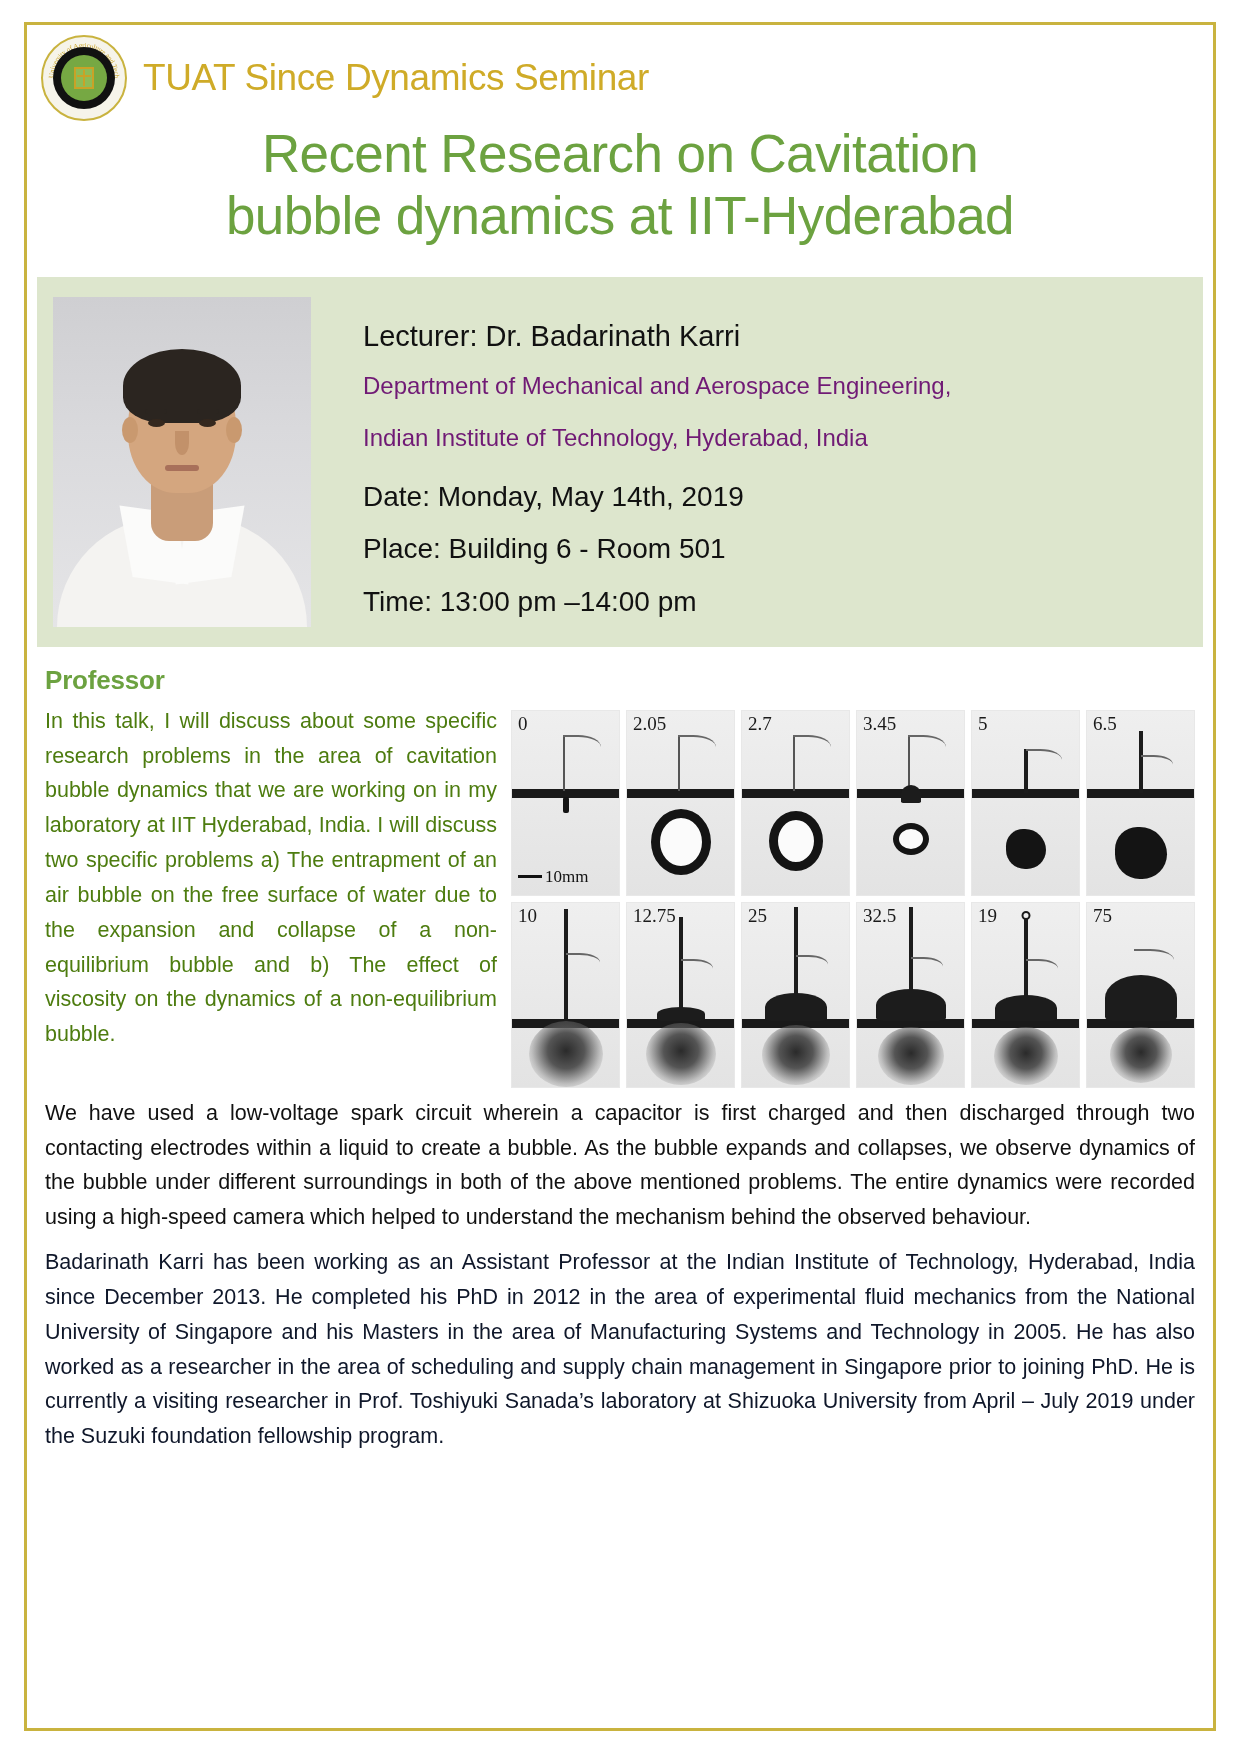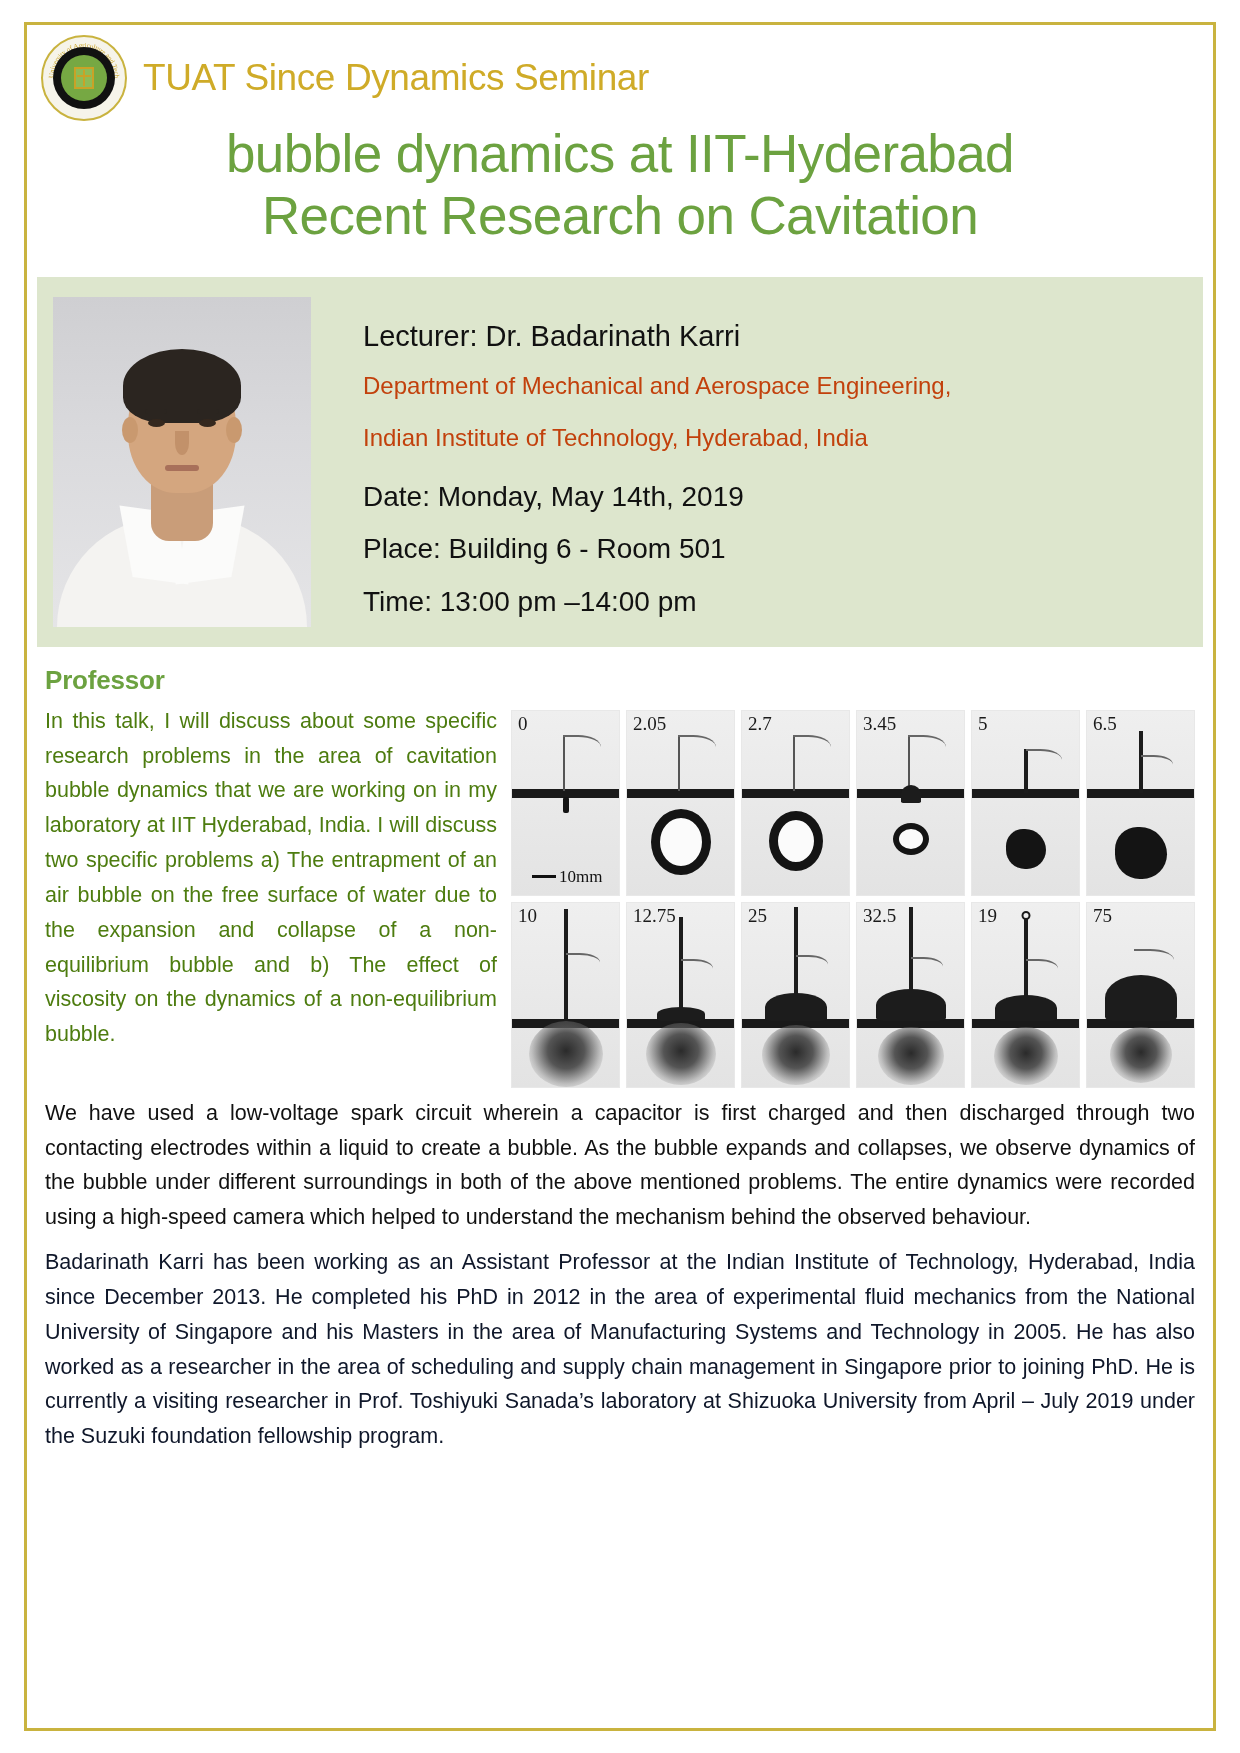--- a/index.html
+++ b/index.html
@@ -164,21 +164,21 @@
     width:34px; height:6px; background:#a8705a; border-radius:4px;
   }
 
   .details {
     flex: 1 1 auto;
     padding: 24px 28px 0 36px;
     color: #111;
   }
   .d-line { margin-bottom: 6px; }
   .d-lecturer { font-size: 29px; line-height: 1.45; }
-  .d-sub { font-size: 24px; color: #c2410c; line-height: 1.9; }
+  .d-sub { font-size: 24px; color: #701a75; line-height: 1.9; }
   .d-info { font-size: 28px; line-height: 1.65; }
 
   
   .body-area { padding: 12px 18px 0 18px; }
   .sec-head {
     color: #6ca240;
     font-weight: bold;
     font-size: 26px;
     margin: 6px 0 8px 0;
     letter-spacing: -0.2px;
@@ -206,21 +206,21 @@
   }
   .cell .lbl {
     position: absolute;
     left: 6px; top: 2px;
     font-family: "Liberation Serif", serif;
     font-size: 19px;
     color: #1a1a1a;
     z-index: 4;
   }
   .scalebar {
-    position:absolute; left:20px; bottom:8px; z-index:4;
+    position:absolute; left:6px; bottom:8px; z-index:4;
     font-family: "Liberation Serif", serif; font-size: 17px; color:#111;
     display:flex; align-items:center; gap:3px;
   }
   .scalebar i { display:block; width:24px; height:3px; background:#111; }
   .surface {
     position:absolute; left:0; right:0; height:9px; background:#1a1a1a;
   }
   .wire {
     position:absolute; width:2px; background:#555;
   }
@@ -294,22 +294,22 @@
         <div class="seal-inner">
           <div class="seal-leaf">
             <div class="seal-emblem"></div>
           </div>
         </div>
       </div>
       <div class="header-title">TUAT Since Dynamics Seminar</div>
     </div>
 
     <div class="main-title">
+      <div>Recent Research on Cavitation</div>
       <div>bubble dynamics at IIT-Hyderabad</div>
-      <div>Recent Research on Cavitation</div>
     </div>
 
     <div class="band">
       <div class="portrait-wrap">
         <div class="portrait">
           <div class="p-shoulders"></div>
           <div class="p-collar-l"></div>
           <div class="p-collar-r"></div>
           <div class="p-neck"></div>
           <div class="p-head"></div>

